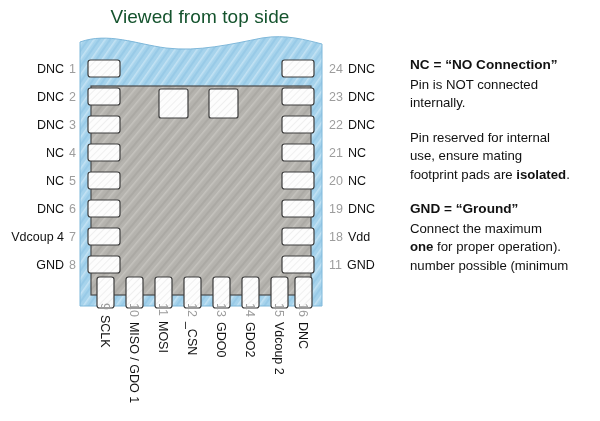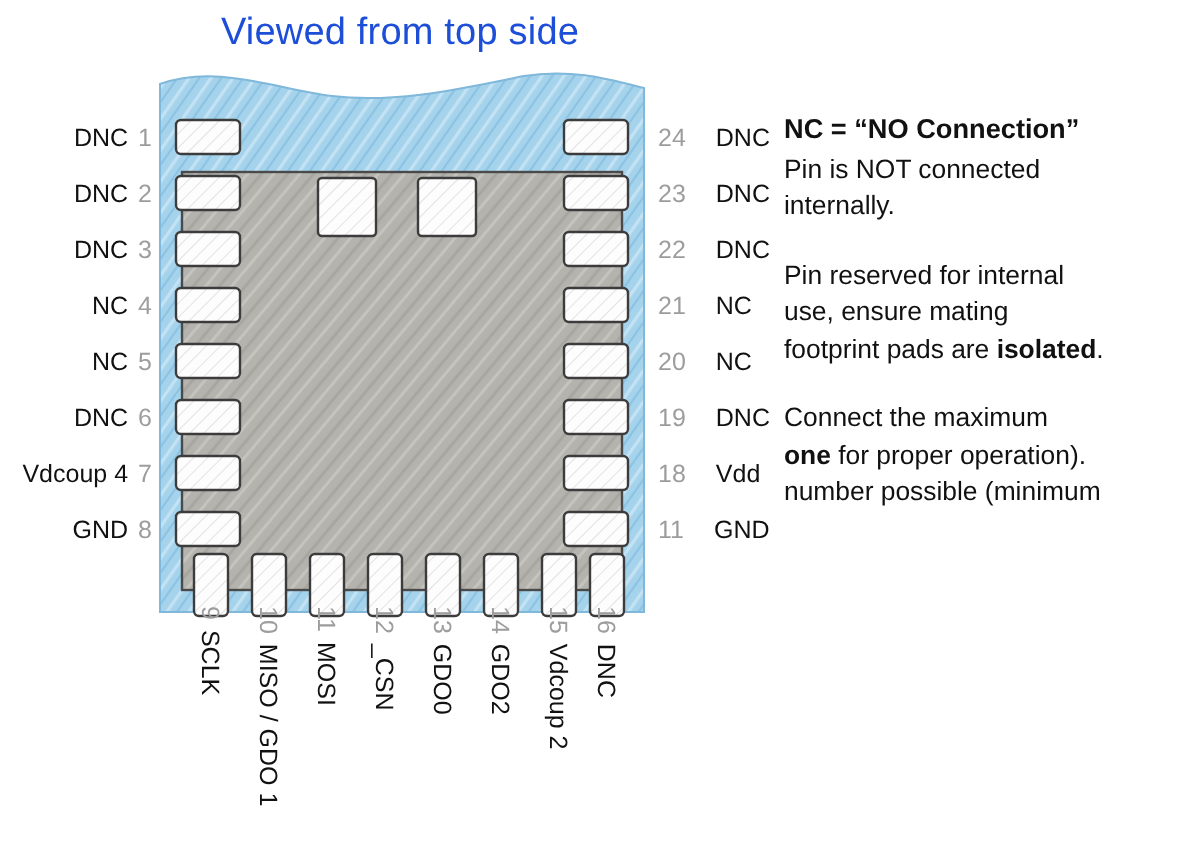--- a/index.html
+++ b/index.html
@@ -18,21 +18,21 @@
 
   
   #diagram-title {
     position: absolute;
     left: 0;
     top: 6px;
     width: 400px;
     text-align: center;
     font-size: 19px;
     font-weight: 400;
-    color: #1d4ed8;
+    color: #14532d;
     letter-spacing: 0.1px;
   }
 
   
   #package-figure {
     position: absolute;
     left: 0;
     top: 0;
     width: 400px;
     height: 366px;
@@ -64,21 +64,21 @@
     font-size: 12.5px;
     font-weight: 400;
     color: #111111;
   }
   .pin-num {
     font-size: 12.5px;
     font-weight: 400;
     color: #9d9d9d;
   }
   #left-pin-labels .pin-num  { margin-left: 5px; }
-  #right-pin-labels .pin-num { margin-right: 15px; }
+  #right-pin-labels .pin-num { margin-right: 5px; }
 
   
   #bottom-pin-labels {
     position: absolute;
     left: 88px;
     top: 303px;
     width: 240px;
     height: 118px;
   }
   .bpin {
@@ -92,21 +92,21 @@
     display: flex;
     align-items: center;
     font-size: 12.5px;
     line-height: 14px;
   }
   .bpin .pin-num { margin-right: 5px; margin-left: 0; }
 
   
   #legend {
     position: absolute;
-    left: 392px;
+    left: 410px;
     top: 56px;
     width: 188px;
     font-size: 13.2px;
     line-height: 18.5px;
     color: #111111;
   }
   .legend-block { margin-bottom: 16px; }
   .legend-head {
     font-weight: bold;
     font-size: 13.6px;
@@ -317,18 +317,19 @@
     <span class="legend-body">internally.</span>
   </div>
 
   <div class="legend-block">
     <span class="legend-body">Pin reserved for internal</span>
     <span class="legend-body">use, ensure mating</span>
     <span class="legend-body"><span>footprint pads are </span><b>isolated</b><span>.</span></span>
   </div>
 
   <div class="legend-block">
+    <span class="legend-head">GND = “Ground”</span>
     <span class="legend-body">Connect the maximum</span>
     <span class="legend-body"><b>one</b><span> for proper operation).</span></span>
     <span class="legend-body">number possible (minimum</span>
   </div>
 
 </div>
 
 </body></html>

